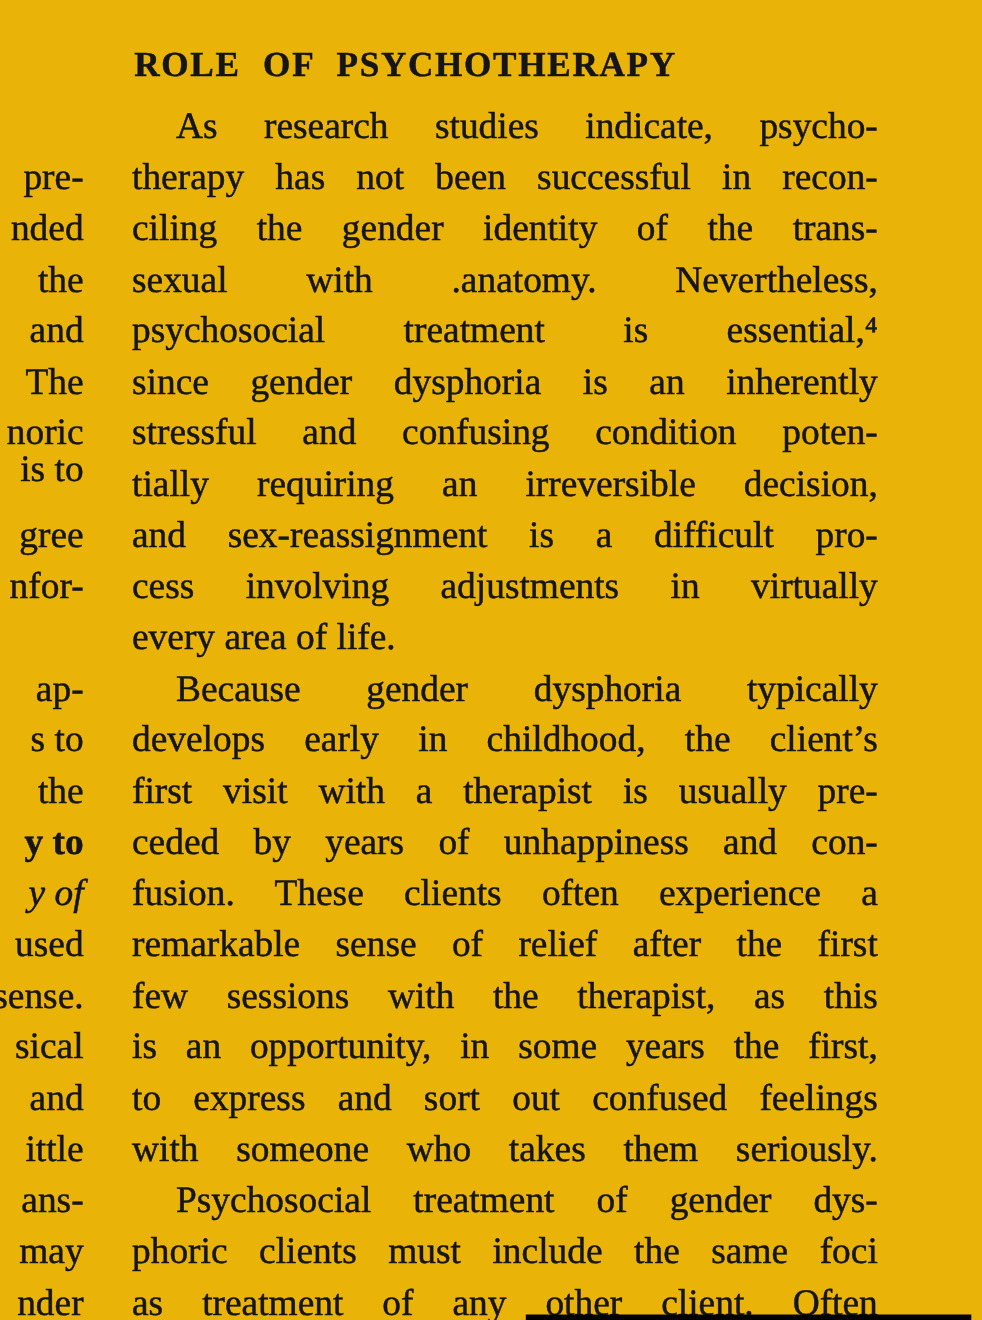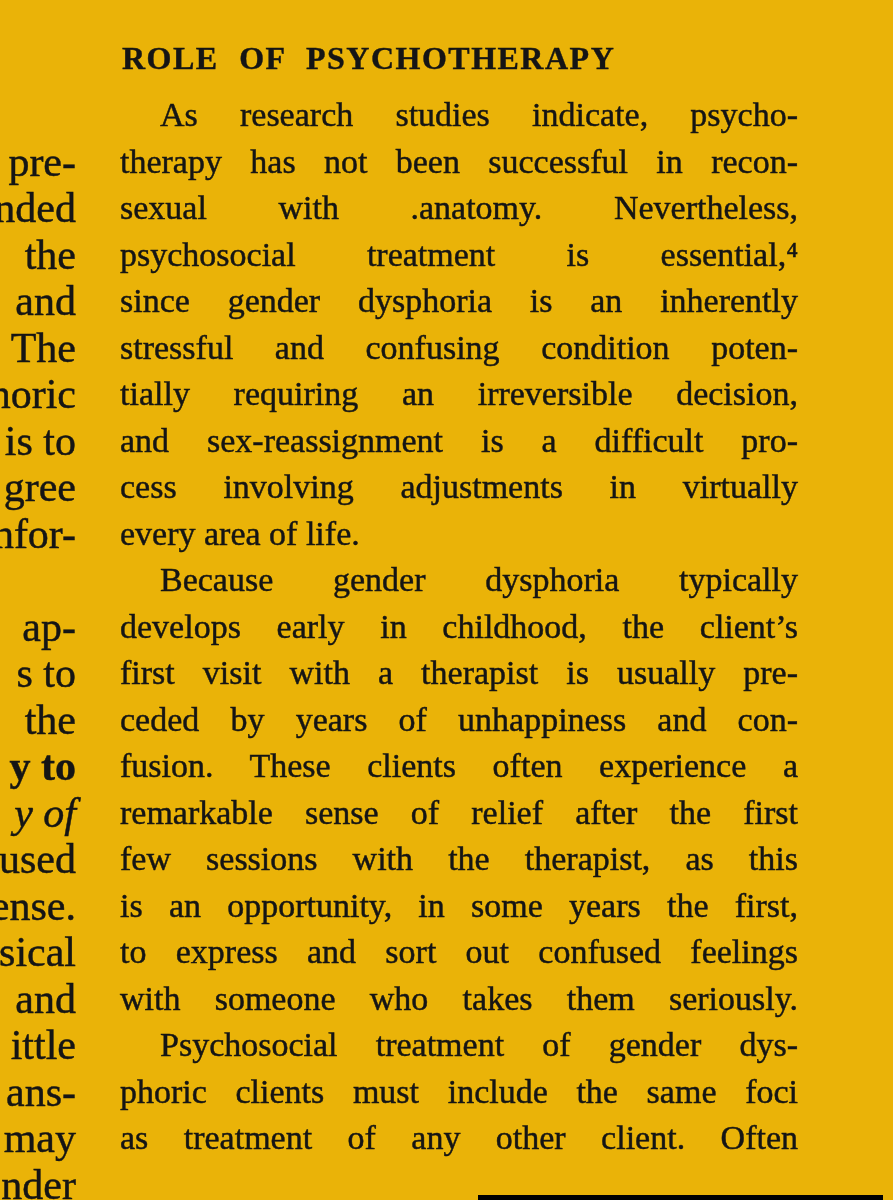--- a/index.html
+++ b/index.html
@@ -44,21 +44,21 @@
     left: 0;
     top: 92px;
     width: 76px;
     height: 1108px;
   }
   .frag {
     position: absolute;
     right: 0;
     height: 46.5px;
     line-height: 46.5px;
-    font-size: 42px;
+    font-size: 34px;
     white-space: pre;
     -webkit-text-stroke: 0.45px;
     text-align: right;
   }
   .artifact-bar {
     position: absolute;
   }
 </style>
 </head>
 <body>
@@ -66,41 +66,42 @@
 <div class="page" style="color: rgb(21, 21, 21); background: #eab308; padding-left: 32px;">
   <div class="heading">ROLE OF PSYCHOTHERAPY</div>
 
   <div class="left-col">
       <div class="frag" style="top: 46.5px;">pre-</div>
       <div class="frag" style="top: 93px;">nded</div>
       <div class="frag" style="top: 139.5px;">the</div>
       <div class="frag" style="top: 186px;">and</div>
       <div class="frag" style="top: 232.5px;">The</div>
       <div class="frag" style="top: 279px;">noric</div>
-      <div class="frag" style="top: 326px;">is to</div>
+      <div class="frag" style="top: 312px;">is to</div>
       <div class="frag" style="top: 372px;">gree</div>
       <div class="frag" style="top: 418.5px;">nfor-</div>
       <div class="frag" style="top: 511.5px;">ap-</div>
       <div class="frag" style="top: 558px;">s to</div>
       <div class="frag" style="top: 604.5px;">the</div>
       <div class="frag" style="top: 651px; font-weight: bold;">y to</div>
       <div class="frag" style="top: 697.5px; font-style: italic;">y of</div>
       <div class="frag" style="top: 744px;">used</div>
       <div class="frag" style="top: 790.5px;">sense.</div>
       <div class="frag" style="top: 837px;">sical</div>
       <div class="frag" style="top: 883.5px;">and</div>
       <div class="frag" style="top: 930px;">ittle</div>
       <div class="frag" style="top: 976.5px;">ans-</div>
       <div class="frag" style="top: 1023px;">may</div>
       <div class="frag" style="top: 1069.5px;">nder</div>
     </div>
 
   <div class="main-col">
       <div class="line indent">As research studies indicate, psycho-</div>
       <div class="line">therapy has not been successful in recon-</div>
+      <div class="line">ciling the gender identity of the trans-</div>
       <div class="line">sexual with .anatomy. Nevertheless,</div>
       <div class="line">psychosocial treatment is essential,⁴</div>
       <div class="line">since gender dysphoria is an inherently</div>
       <div class="line">stressful and confusing condition poten-</div>
       <div class="line">tially requiring an irreversible decision,</div>
       <div class="line">and sex-reassignment is a difficult pro-</div>
       <div class="line">cess involving adjustments in virtually</div>
       <div class="line no-just">every area of life.</div>
       <div class="line indent">Because gender dysphoria typically</div>
       <div class="line">develops early in childhood, the client’s</div>

